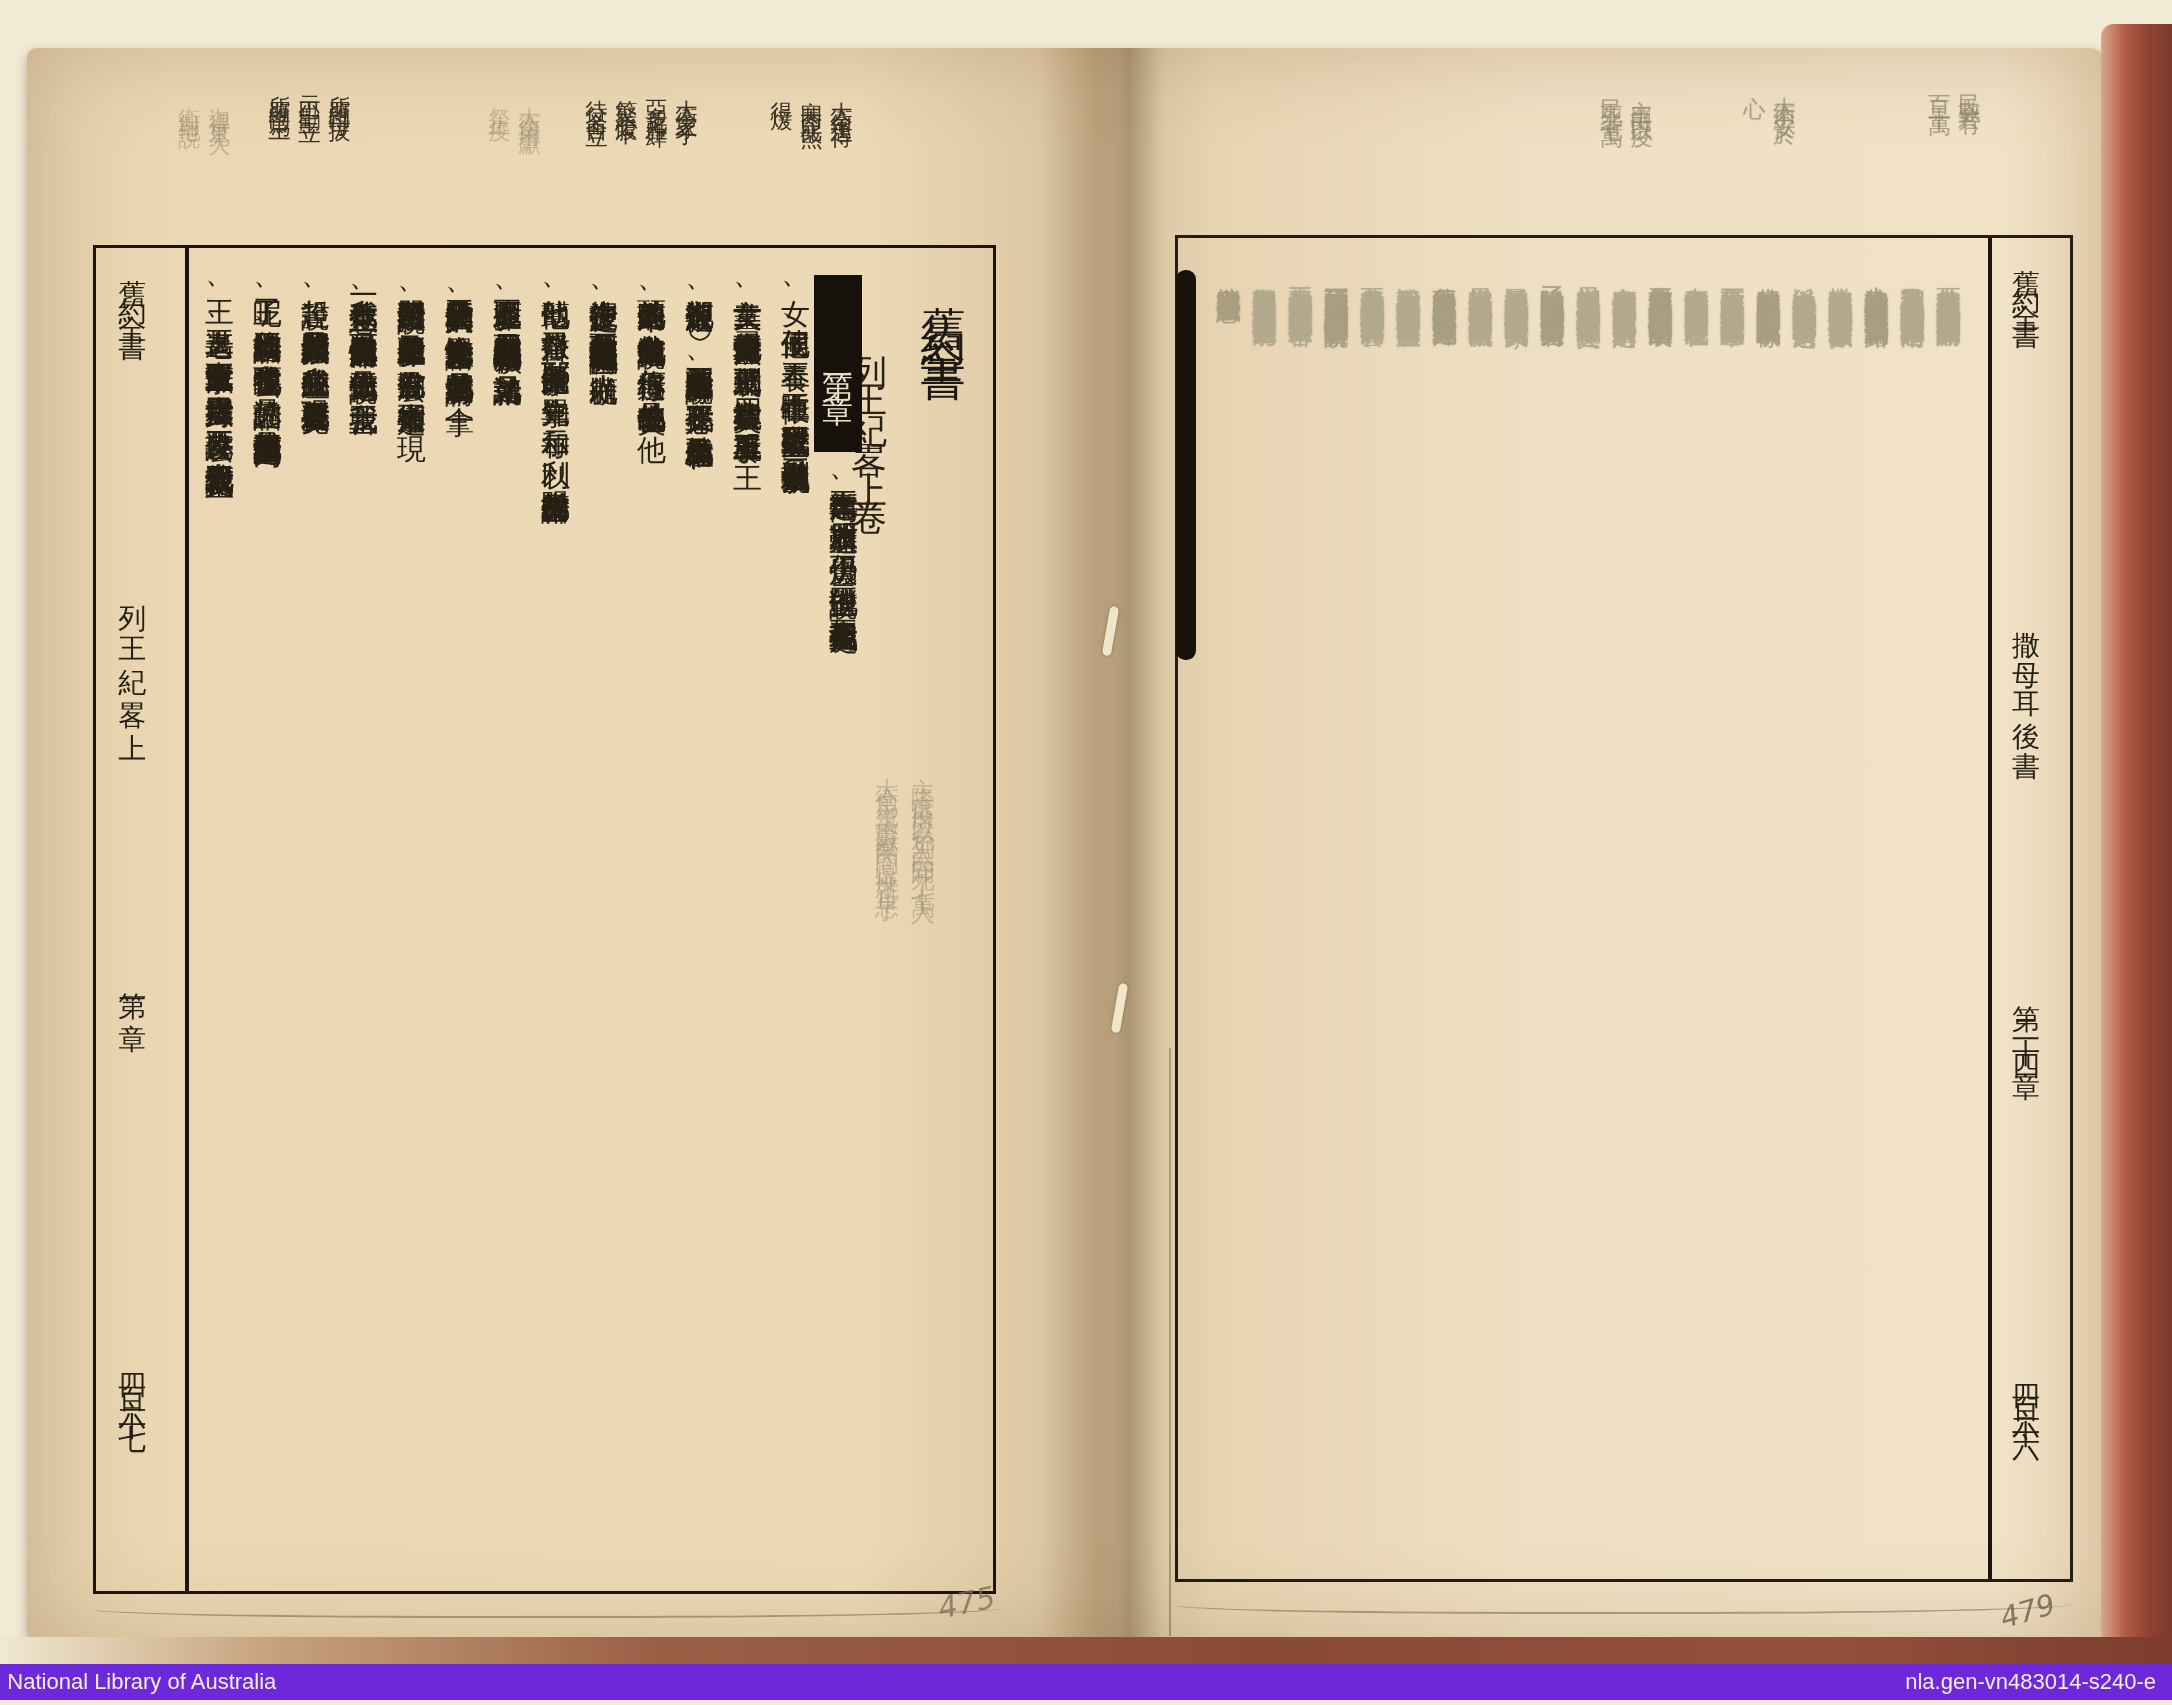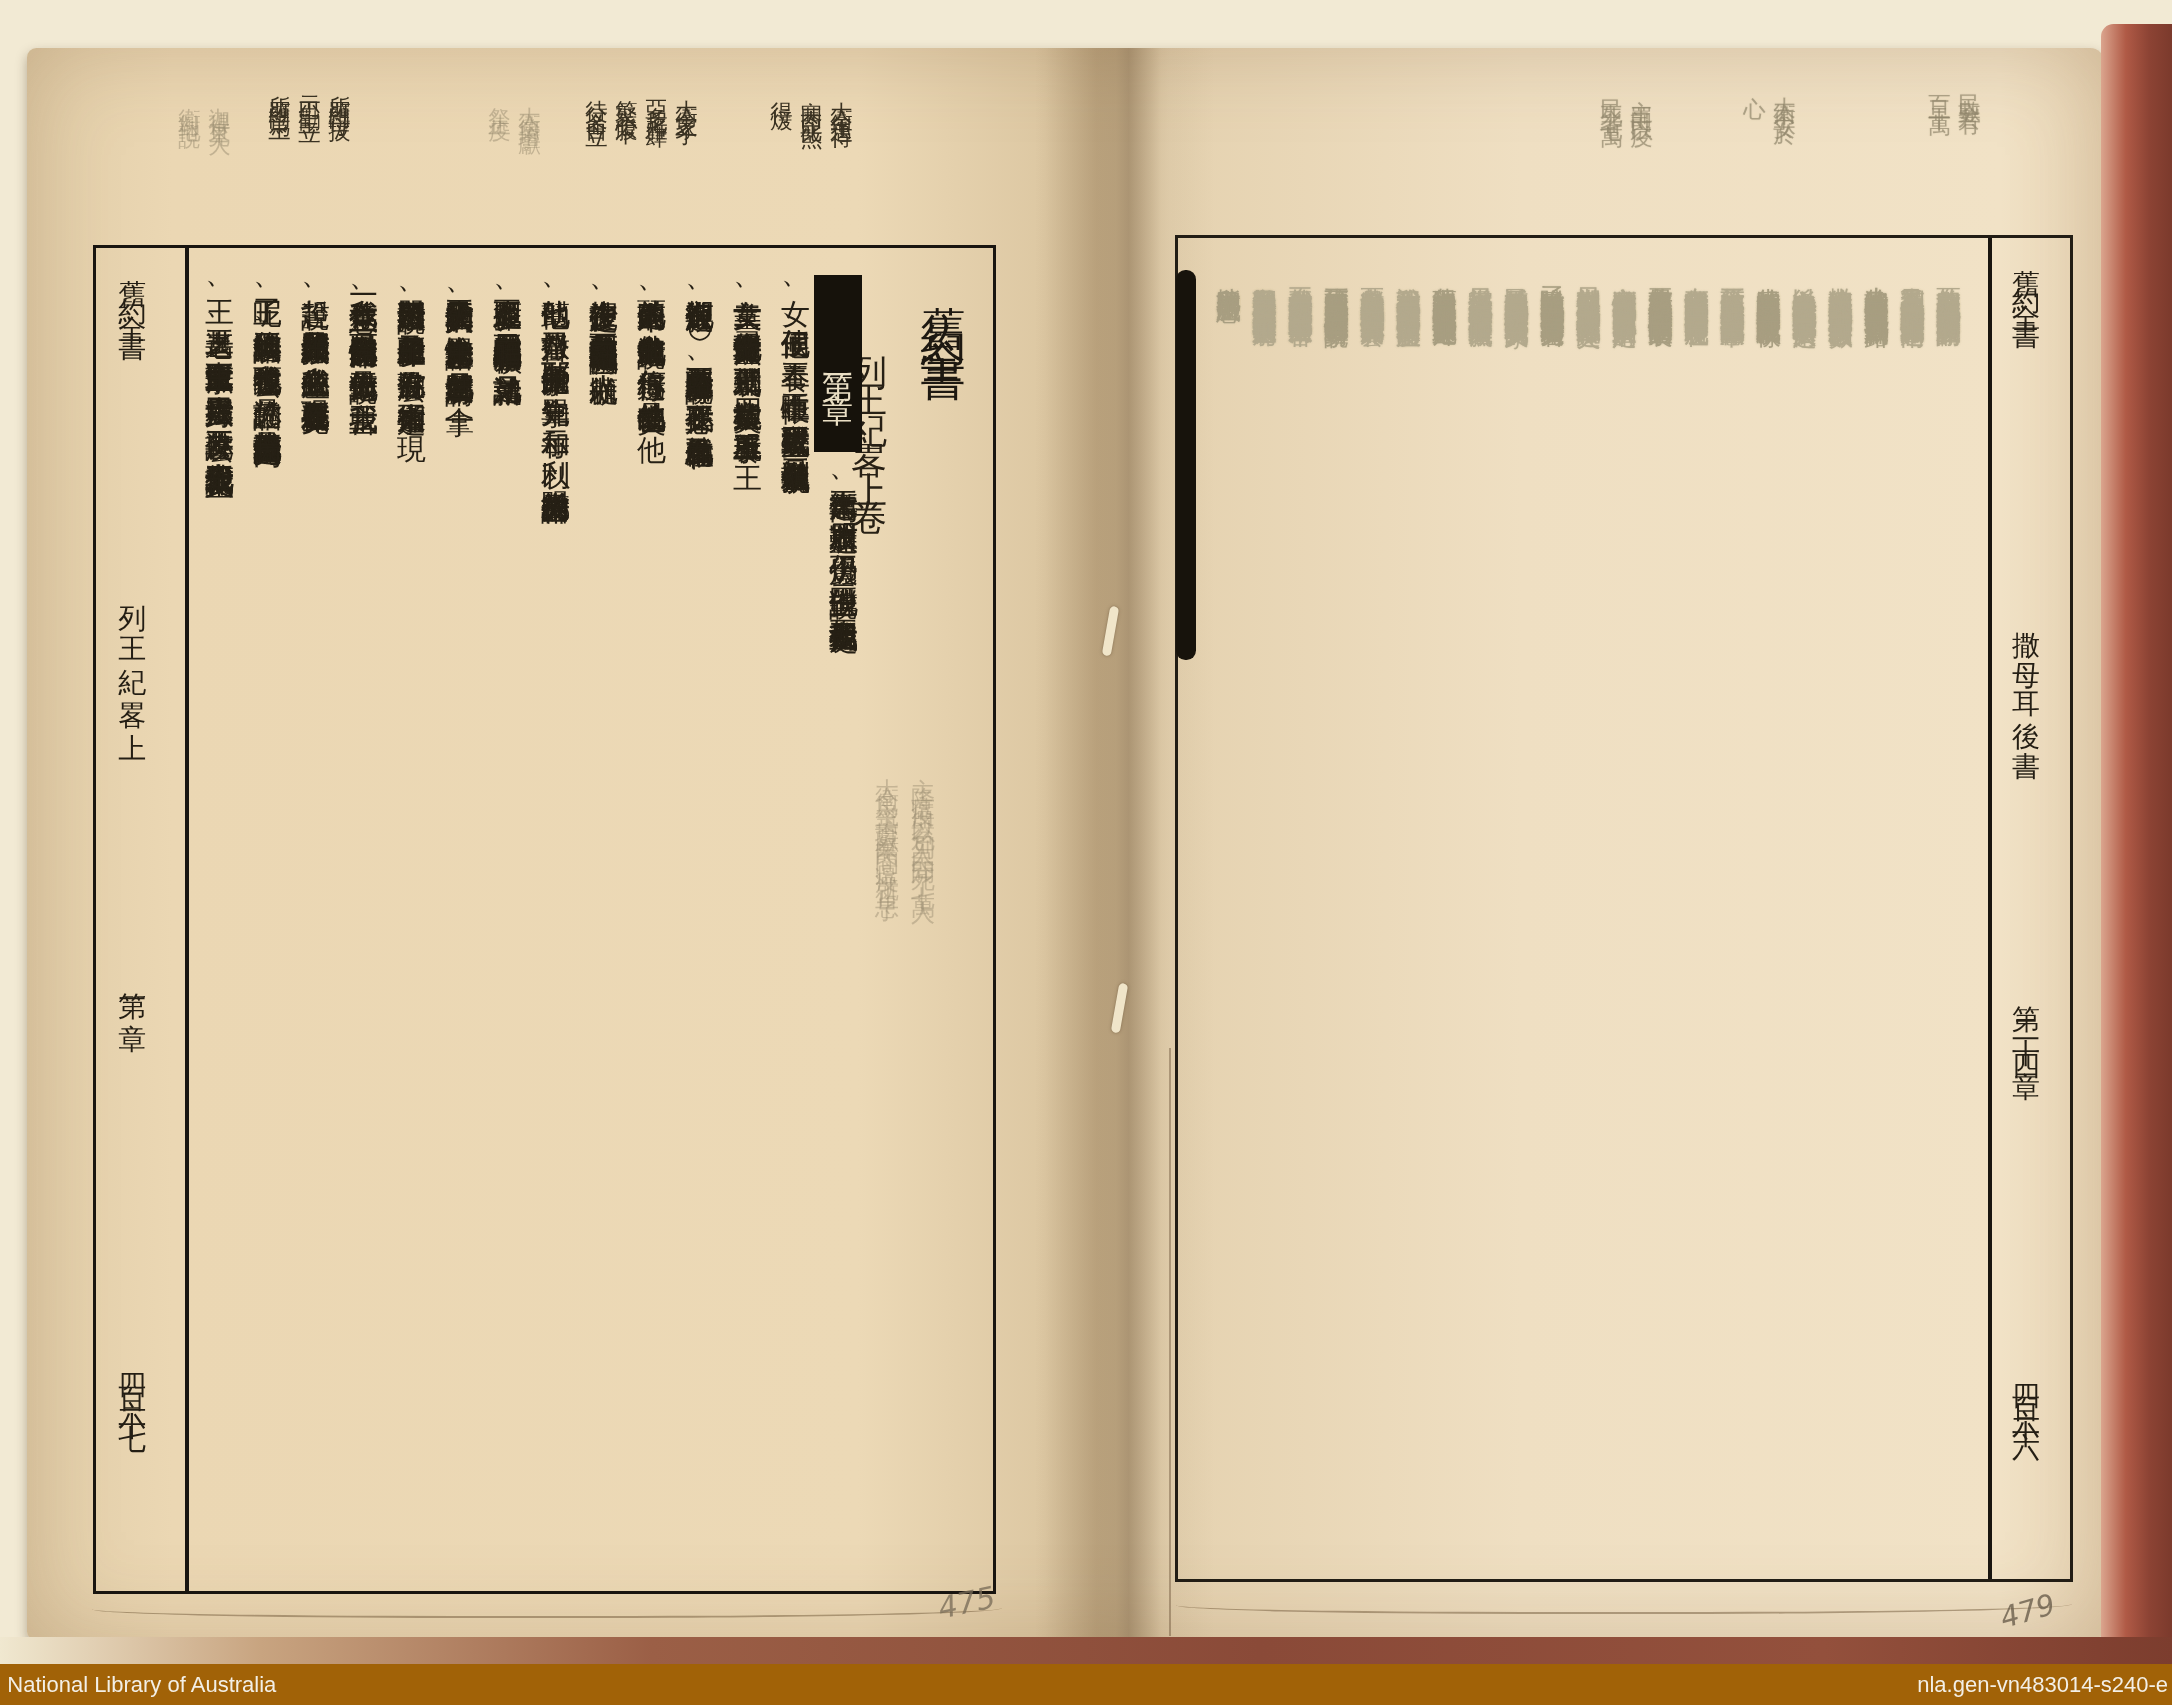--- a/index.html
+++ b/index.html
@@ -90,27 +90,27 @@
   
   #cover-edge {
     position:absolute; left:2101px; top:24px; width:71px; height:1640px;
     background:linear-gradient(90deg,#dba58e 0%,#b05a46 35%,#8c4334 68%,#7b3a2c 100%);
     border-radius:12.5px 0 0 0;
   }
   #shelf-strip {
     position:absolute; left:0; top:1637px; width:2172px; height:27px;
     background:linear-gradient(90deg,#f0e8d0 0%,#c8a480 12%,#9b5f46 30%,#8a4a38 58%,#93503c 84%,#7c3d2e 100%);
   }
-  #footer { position:absolute; left:0; top:1664px; width:2172px; height:42px; background:#a16207; }
+  #footer { position:absolute; left:0; top:1664px; width:2172px; height:36px; background:#6d28d9; }
   .ftxt {
     position:absolute; top:50%; transform:translateY(-50%);
     font-family:"Liberation Sans",sans-serif; font-size:22px; color:#f3efe6; white-space:nowrap;
   }
   #footer-left  { left:7.3px; }
-  #footer-right { right:4px; }
+  #footer-right { right:16px; }
 
   .handwriting {
     position:absolute; font-family:"DejaVu Sans",sans-serif; font-style:italic;
     color:rgba(122,109,89,.78); white-space:nowrap;
   }
   #hw-left  { left:938px; top:1585px; font-size:30px; transform:rotate(-12deg); }
   #hw-right { left:2000px; top:1594px; font-size:29px; transform:rotate(-16deg); color:rgba(108,96,78,.82); }
 </style>
 </head>
 <body>

